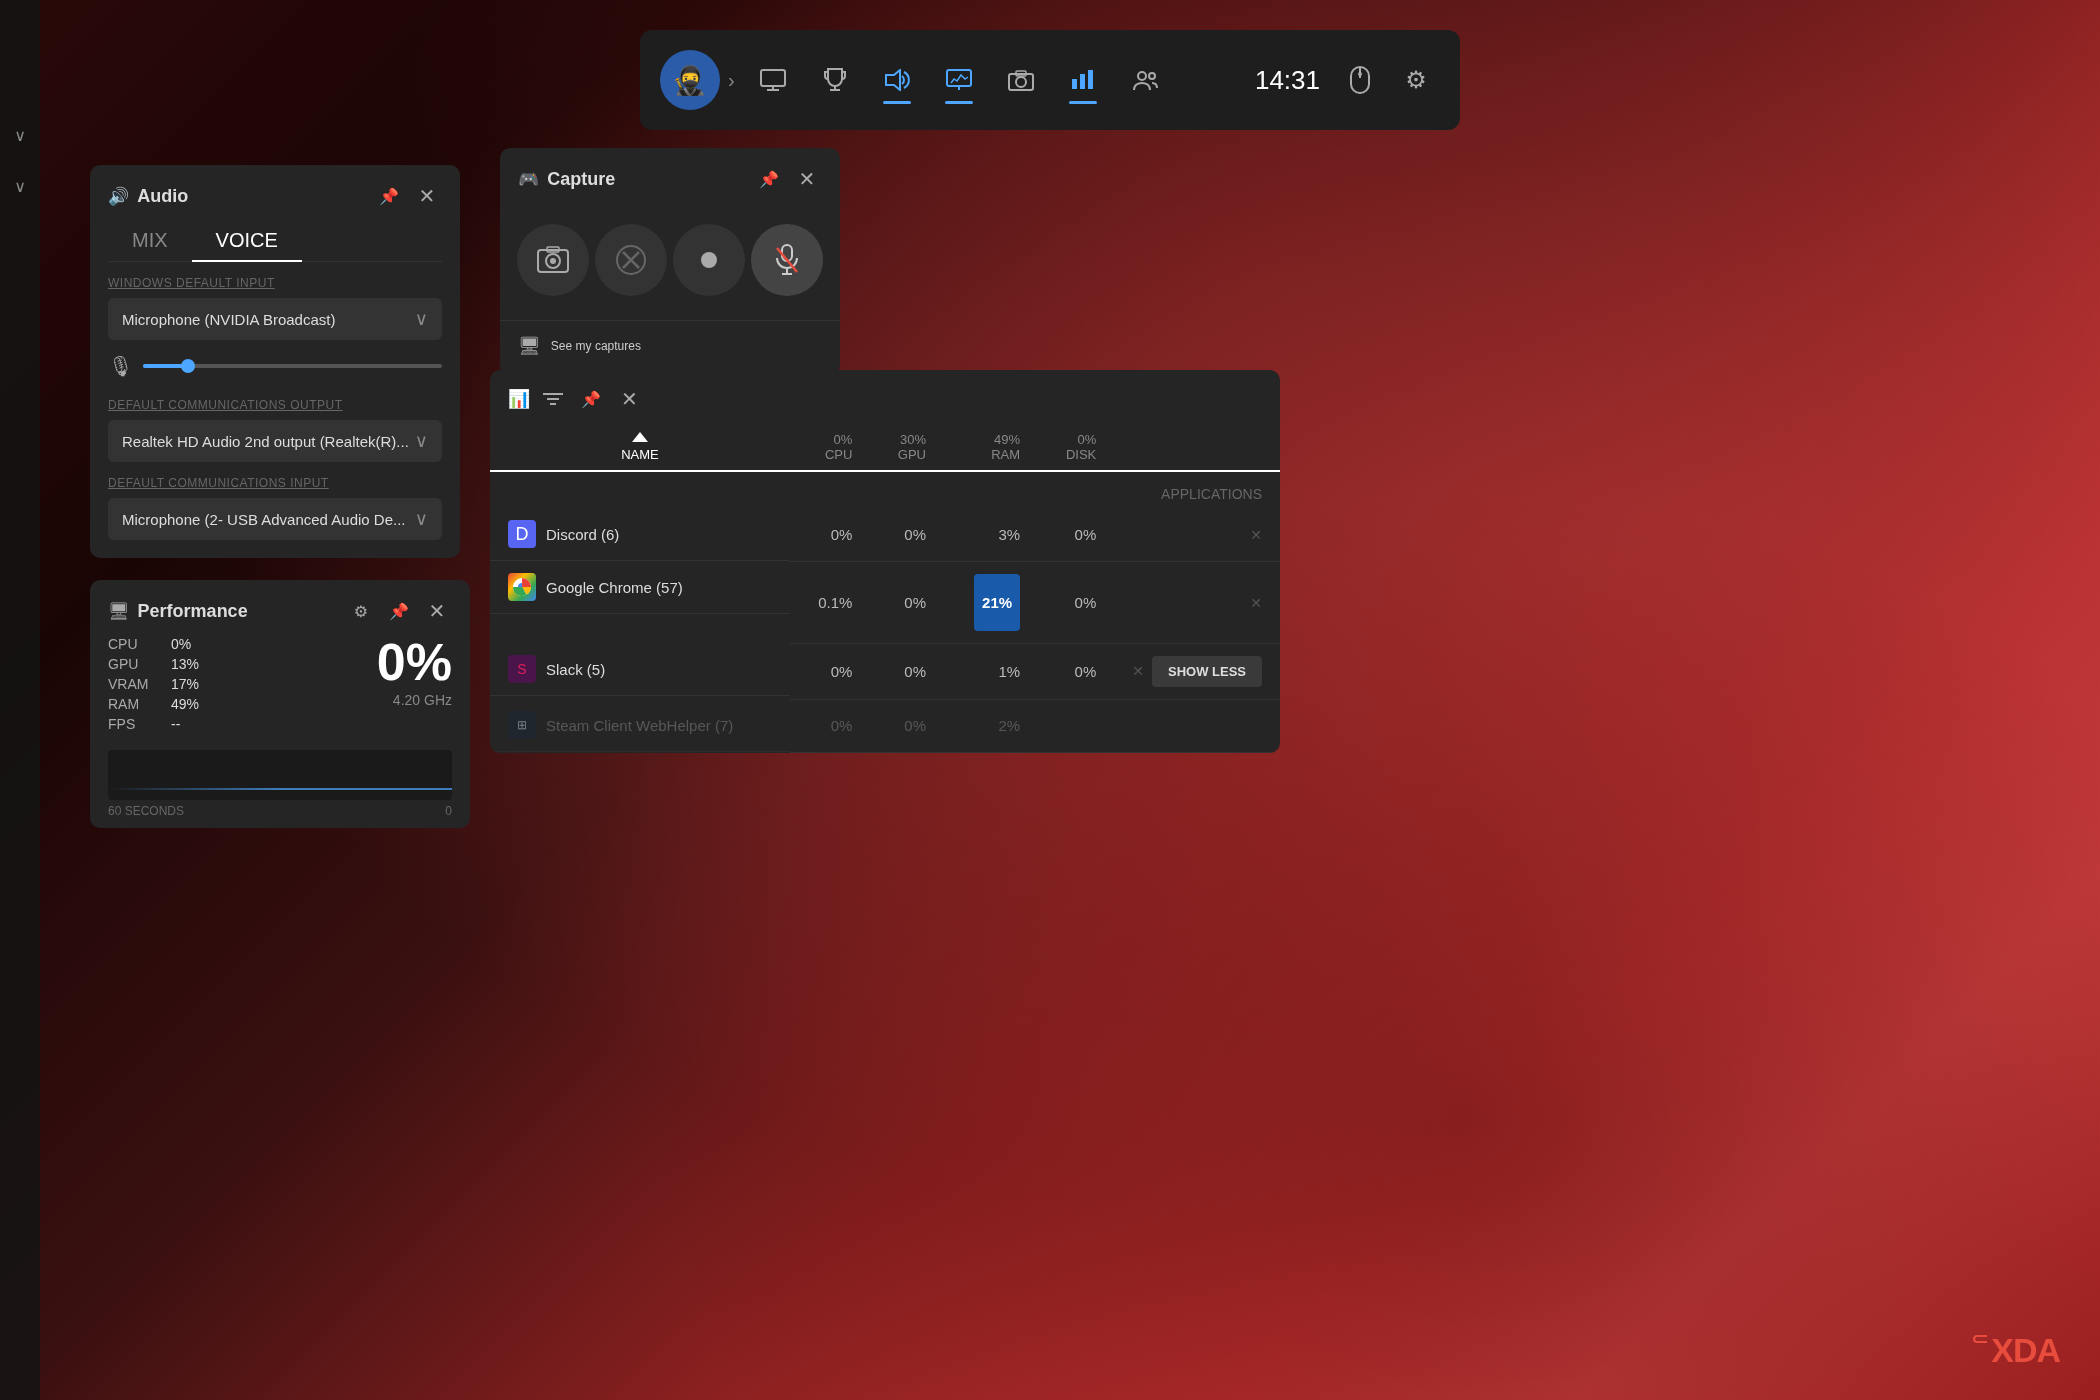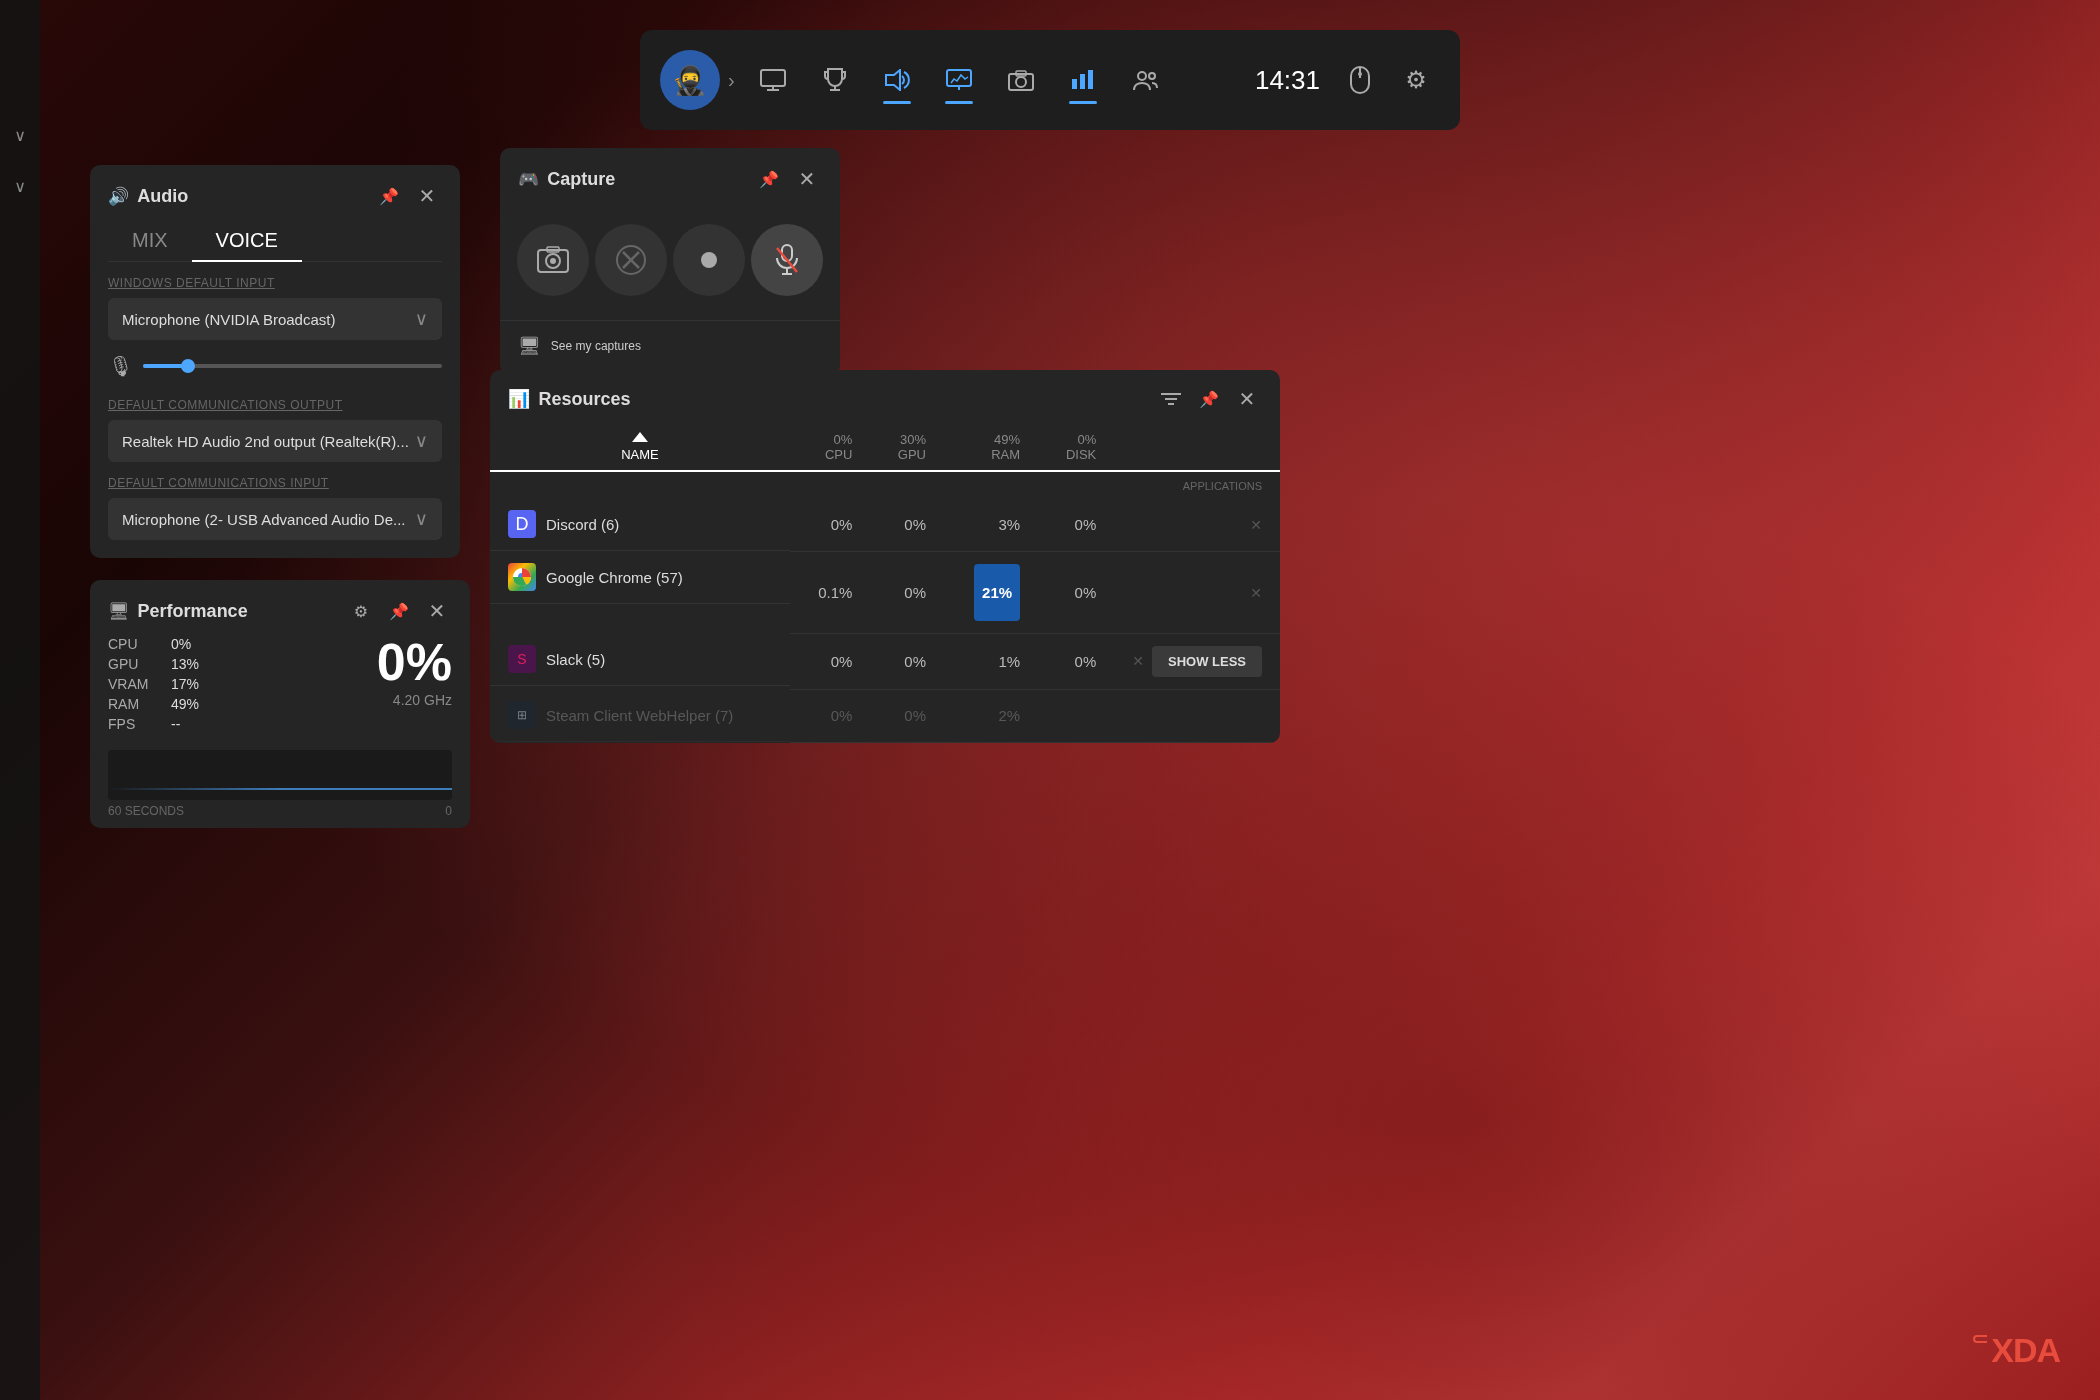--- a/index.html
+++ b/index.html
@@ -403,23 +403,23 @@
       border-bottom: 1px solid #333;
     }
     .resources-table td.app-col {
       text-align: left;
       display: flex;
       align-items: center;
       gap: 10px;
     }
     .resources-table tr.section-header td {
       color: #666;
-      font-size: 11px;
+      font-size: 14px;
       text-transform: uppercase;
-      padding: 8px 18px 6px;
+      padding: 14px 18px 6px;
       border-bottom: none;
       background: #252525;
     }
     .app-icon {
       width: 28px;
       height: 28px;
       border-radius: 4px;
       display: flex;
       align-items: center;
       justify-content: center;
@@ -703,21 +703,20 @@
     <div class="perf-chart-labels">
       <span class="perf-chart-label">60 SECONDS</span>
       <span class="perf-chart-label">0</span>
     </div>
   </div>
 </div>
 
 <div class="panel resources-panel">
   <div class="resources-header">
     <span style="color:#aaa;font-size:18px;">📊</span>
-    <span class="resources-title">Resources</span>
     <div class="panel-btn">
       <svg width="20" height="18" viewBox="0 0 20 18" fill="none">
         <line x1="0" y1="4" x2="20" y2="4" stroke="#aaa" stroke-width="2"></line>
         <line x1="4" y1="9" x2="16" y2="9" stroke="#aaa" stroke-width="2"></line>
         <line x1="7" y1="14" x2="13" y2="14" stroke="#aaa" stroke-width="2"></line>
       </svg>
     </div>
     <div class="panel-btn">📌</div>
     <div class="panel-btn panel-close">✕</div>
   </div>

